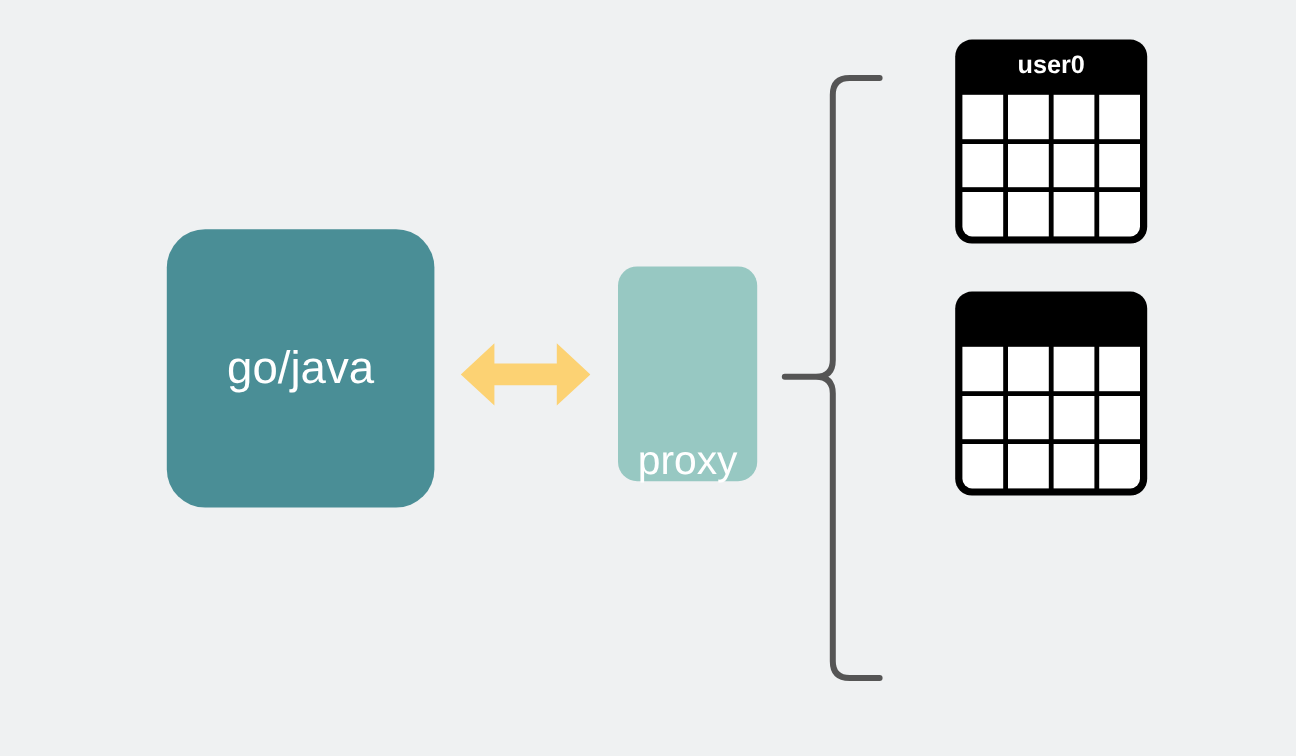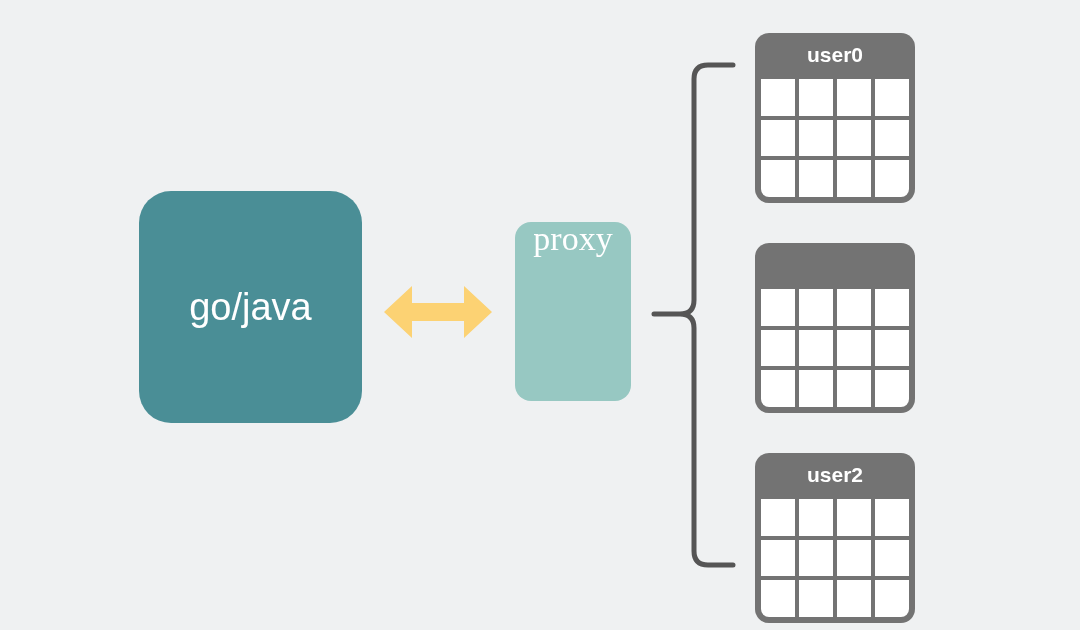--- a/index.html
+++ b/index.html
@@ -53,23 +53,22 @@
   
   .proxy-box {
     position: absolute;
     left: 515px;
     top: 222px;
     width: 116px;
     height: 179px;
     background: #97C8C2;
     border-radius: 16px;
     display: flex;
-    align-items: flex-start;
+    align-items: flex-end;
     justify-content: center;
-    font-family: Liberation Serif, serif;
   }
   .proxy-label {
     color: #FFFFFF;
     font-size: 34px;
     font-weight: 400;
     line-height: 1;
     white-space: nowrap;
   }
 
   
@@ -78,24 +77,24 @@
     left: 648px;
     top: 62px;
     width: 96px;
     height: 518px;
   }
   .brace-wrap svg { display: block; }
 
   
   .table-card {
     position: absolute;
-    left: 755px;
+    left: 796px;
     width: 160px;
     height: 170px;
-    background: #737373;
+    background: #000000;
     border-radius: 14px;
     box-sizing: border-box;
     padding: 0;
   }
   .table-card.pos-0 { top: 33px; }
   .table-card.pos-1 { top: 243px; }
   .table-card.pos-2 { top: 453px; }
 
   .table-title {
     position: absolute;
@@ -189,31 +188,14 @@
       <div class="table-cell"></div>
       <div class="table-cell"></div>
       <div class="table-cell"></div>
       <div class="table-cell"></div>
       <div class="table-cell"></div>
       <div class="table-cell"></div>
       <div class="table-cell"></div>
     </div>
   </div>
 
-  <div class="table-card pos-2">
-    <div class="table-title">user2</div>
-    <div class="table-grid">
-      <div class="table-cell"></div>
-      <div class="table-cell"></div>
-      <div class="table-cell"></div>
-      <div class="table-cell"></div>
-      <div class="table-cell"></div>
-      <div class="table-cell"></div>
-      <div class="table-cell"></div>
-      <div class="table-cell"></div>
-      <div class="table-cell"></div>
-      <div class="table-cell"></div>
-      <div class="table-cell"></div>
-      <div class="table-cell"></div>
-    </div>
-  </div>
 
 </div>
 
 </body></html>

